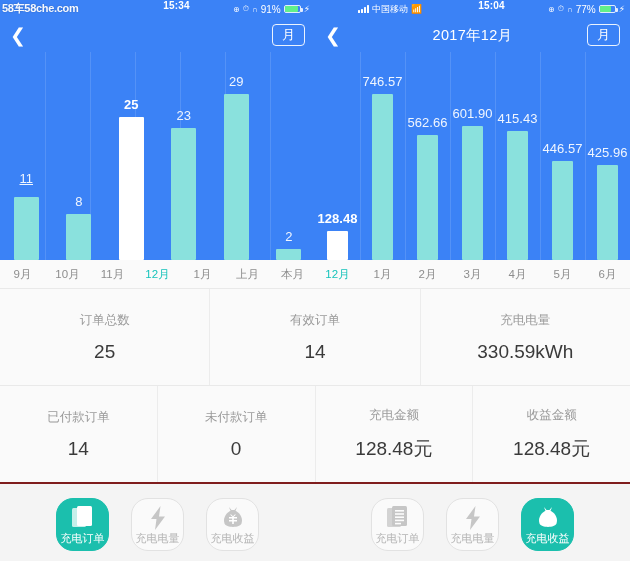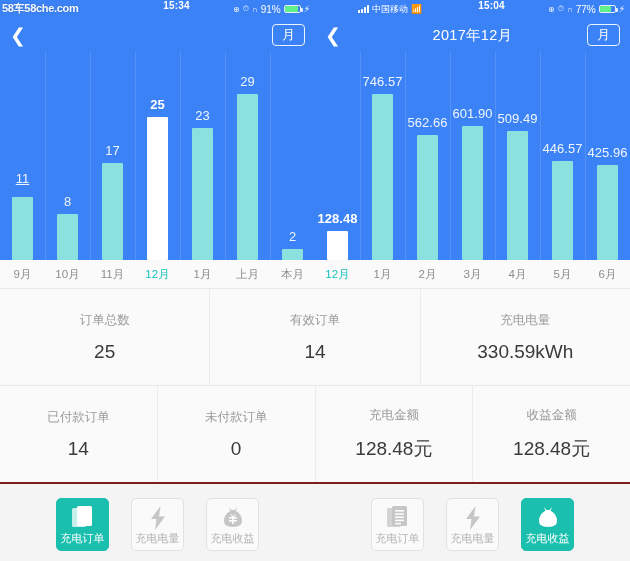--- a/index.html
+++ b/index.html
@@ -78,21 +78,21 @@
   .srow:last-child { border-bottom:2px solid #7f1d1d; }
   .scell { flex:1; height: 96px; display:flex; flex-direction:column; align-items:center; justify-content:center; gap:12px; border-right:1px solid #ececec; }
   .scell:last-child { border-right:none; }
   .slabel { font-size: 12.5px; color:#9a9a9a; }
   .svalue { font-size: 19px; color:#3a3a3a; font-weight: 300; }
 
   
   .tabwrap { display:flex; width:630px; height:81px; background:#f4f4f4; }
   .tabbar { width:315px; display:flex; align-items:center; justify-content:center; gap:22px; }
   .tab {
-    width: 53px; height: 53px; border-radius: 5px;
+    width: 53px; height: 53px; border-radius: 17px;
     display:flex; flex-direction:column; align-items:center; justify-content:center; gap:3px;
     background:#fafafa; border:1px solid #e2e2e2; cursor:pointer;
   }
   .tab.active { background:#1bbfad; border-color:#1bbfad; }
   .tab .ic { height: 24px; display:flex; align-items:center; justify-content:center; }
   .tab .ic svg { display:block; }
   .tab .tl { font-size: 11px; color:#b4b4b4; line-height:1; }
   .tab.active .tl { color:#ffffff; }
 </style>
 </head>
@@ -140,24 +140,20 @@
           <div class="bars" id="left-bars">
               <div class="bcol">
                 <div class="blabel" style="bottom: 74px; text-decoration: underline;">11</div>
                 <div class="bar" style="height: 63px;"></div>
               </div>
               <div class="bcol">
                 <div class="blabel" style="bottom: 51px;">8</div>
                 <div class="bar" style="height: 46px;"></div>
               </div>
               <div class="bcol">
-                <div class="blabel" style="bottom: 102px;">17</div>
-                <div class="bar" style="height: 97px;"></div>
-              </div>
-              <div class="bcol">
                 <div class="blabel hl" style="bottom: 148px;">25</div>
                 <div class="bar hl" style="height: 143px;"></div>
               </div>
               <div class="bcol">
                 <div class="blabel" style="bottom: 137px;">23</div>
                 <div class="bar" style="height: 132px;"></div>
               </div>
               <div class="bcol">
                 <div class="blabel" style="bottom: 171px;">29</div>
                 <div class="bar" style="height: 166px;"></div>
@@ -232,21 +228,21 @@
               </div>
               <div class="bcol">
                 <div class="blabel" style="bottom: 130px;">562.66</div>
                 <div class="bar" style="height: 125px;"></div>
               </div>
               <div class="bcol">
                 <div class="blabel" style="bottom: 139px;">601.90</div>
                 <div class="bar" style="height: 134px;"></div>
               </div>
               <div class="bcol">
-                <div class="blabel" style="bottom: 134px;">509.49</div>
+                <div class="blabel" style="bottom: 134px;">415.43</div>
                 <div class="bar" style="height: 129px;"></div>
               </div>
               <div class="bcol">
                 <div class="blabel" style="bottom: 104px; margin-top: 26px;">446.57</div>
                 <div class="bar" style="height: 99px;"></div>
               </div>
               <div class="bcol">
                 <div class="blabel" style="bottom: 100px;">425.96</div>
                 <div class="bar" style="height: 95px;"></div>
               </div>

